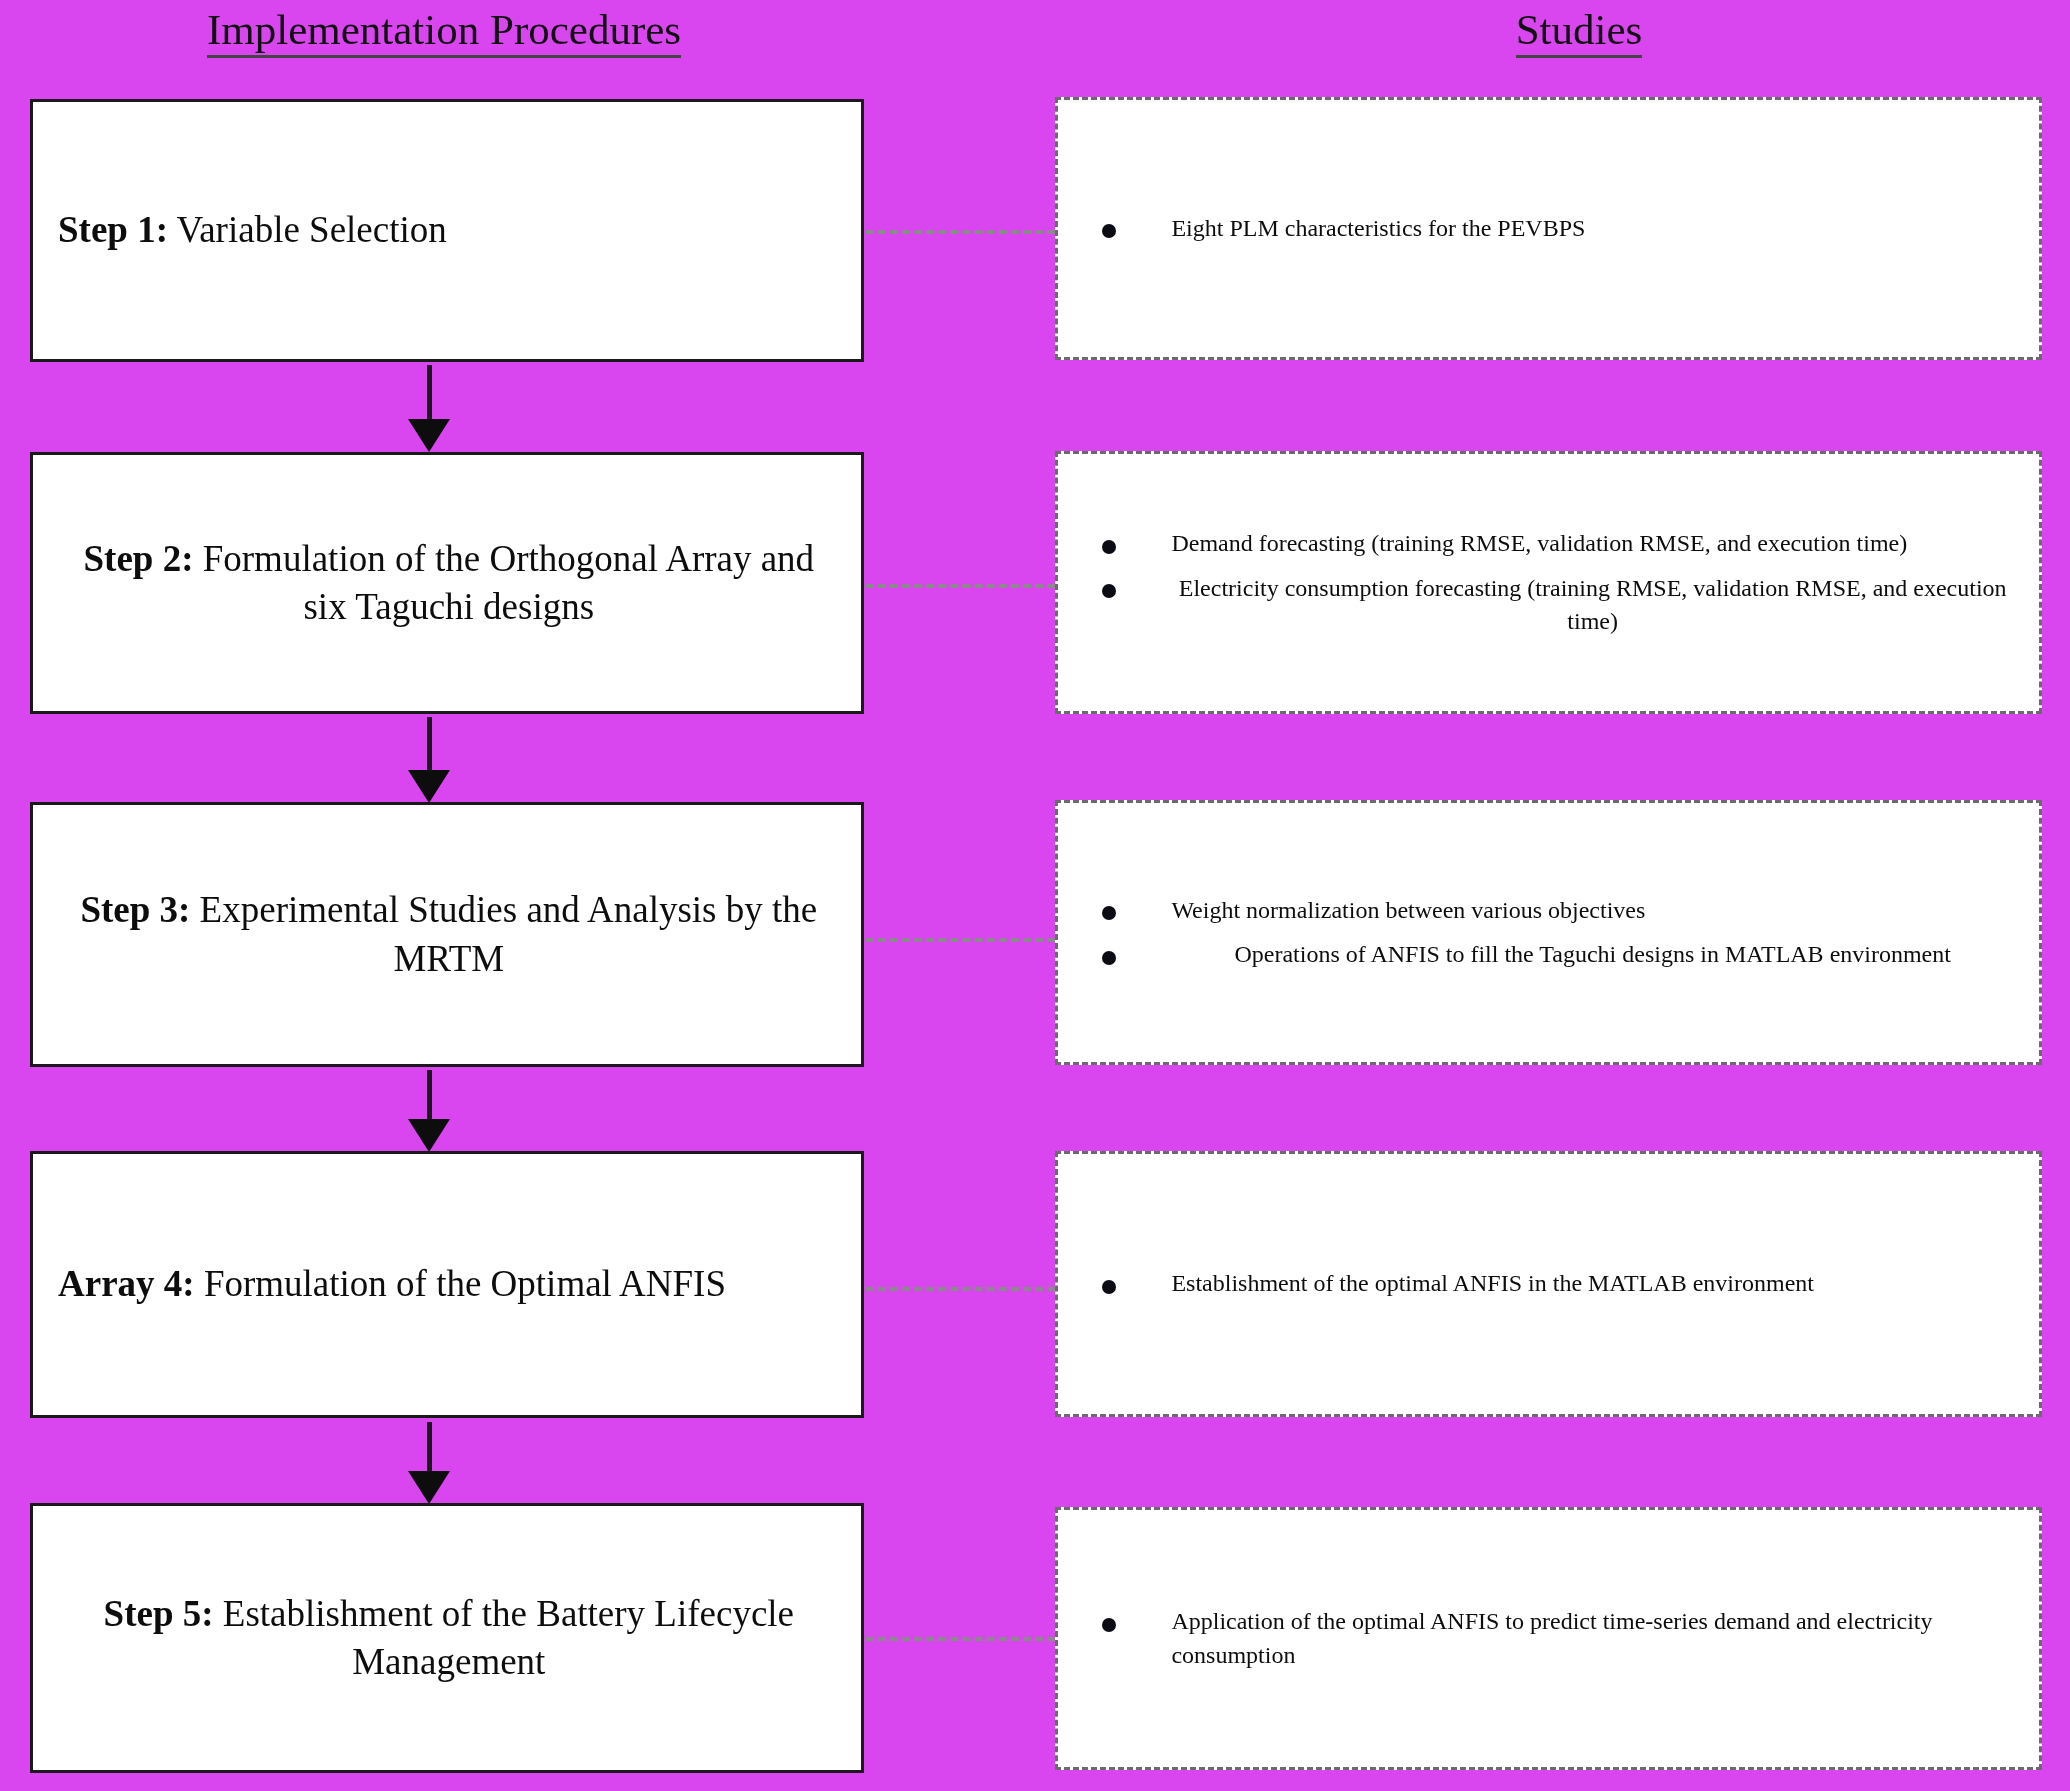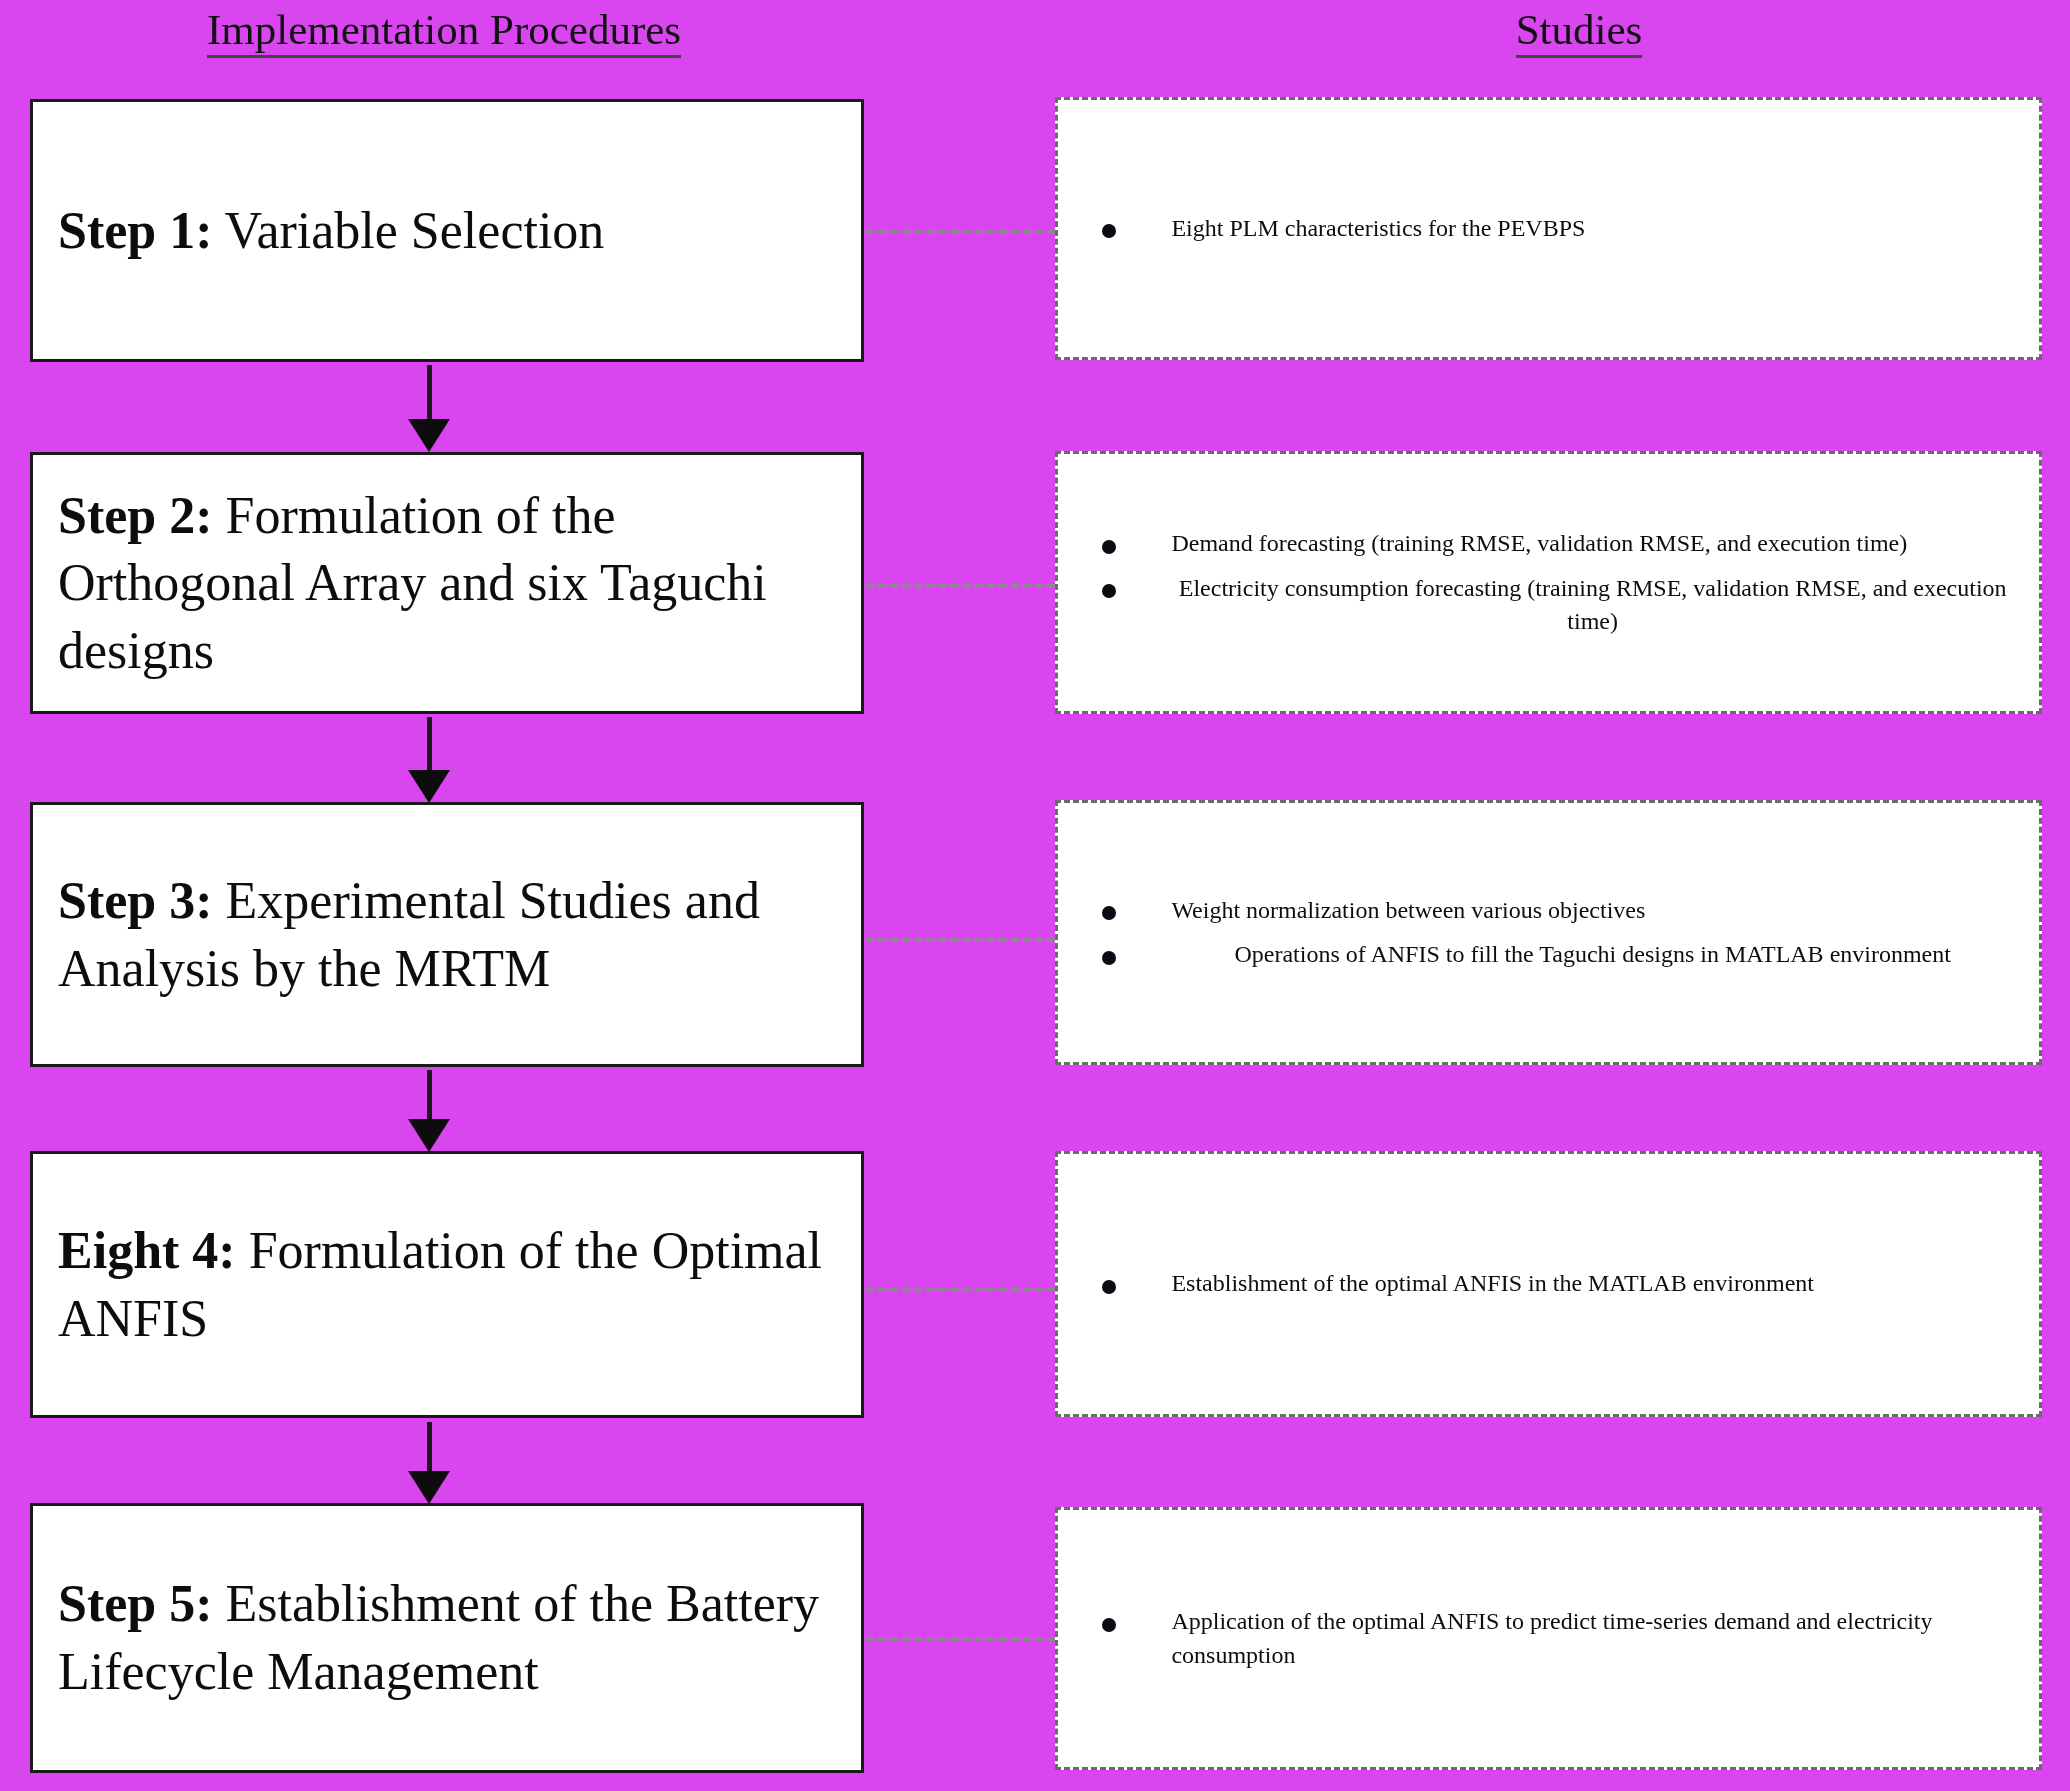--- a/index.html
+++ b/index.html
@@ -43,23 +43,24 @@
     left: 30px;
     width: 834px;
     border: 3.3px solid #1a1a1a;
     box-sizing: border-box;
     background: #ffffff;
     display: flex;
     align-items: center;
   }
   .step-text {
     padding: 0 21.4px 0 25px;
-    font-size: 52px;
+    font-size: 37px;
     line-height: 1.30;
     color: #0d0d0d;
+    text-align: center;
   }
   .step-text b {
     font-weight: bold;
   }
 
   
   .out-box {
     position: absolute;
     left: 1055px;
     width: 987px;
@@ -204,21 +205,21 @@
     </ul>
   </div>
 
   <div class="flow-arrow" style="top:1070px; height:82px;">
     <div class="shaft" style="height:53px;"></div>
     <div class="head" style="top:49px;"></div>
   </div>
 
   <div class="step-box" style="top:1151px; height:267px;">
     <div class="step-text">
-      <b>Eight 4:</b><span> Formulation of the Optimal ANFIS</span>
+      <b>Array 4:</b><span> Formulation of the Optimal ANFIS</span>
     </div>
   </div>
   <div class="connector" style="top:1287px;"></div>
   <div class="out-box" style="top:1151px; height:266px;">
     <ul class="bullet-list">
       <li class="bullet-item">
         <span class="bullet-dot"></span>
         <span>Establishment of the optimal ANFIS in the MATLAB environment</span>
       </li>
     </ul>

